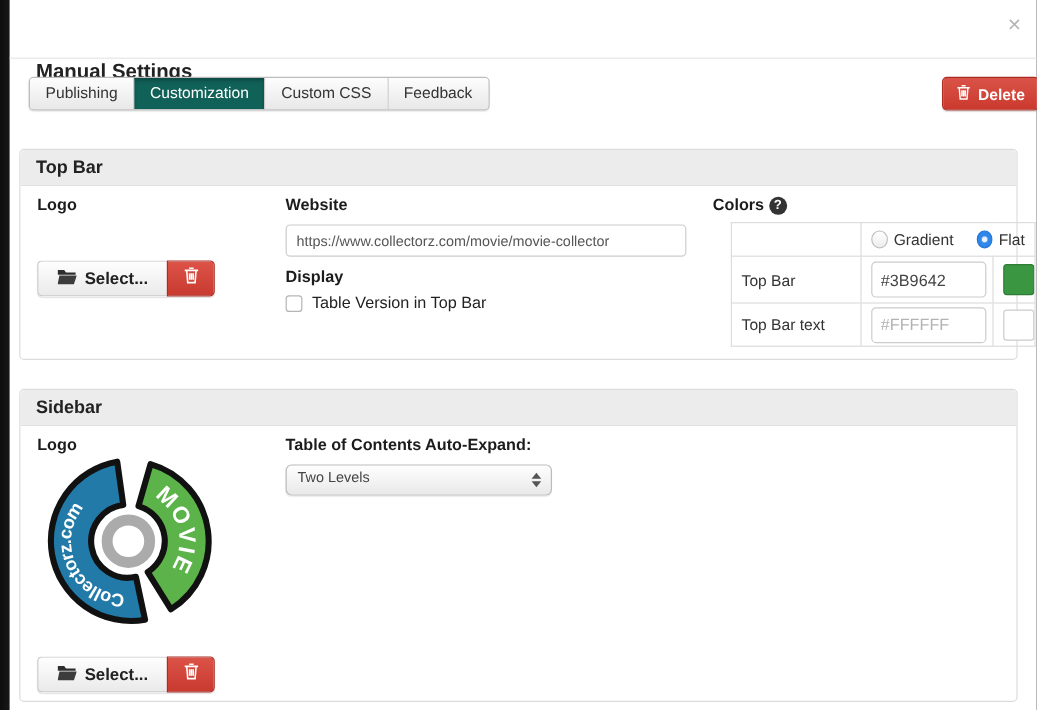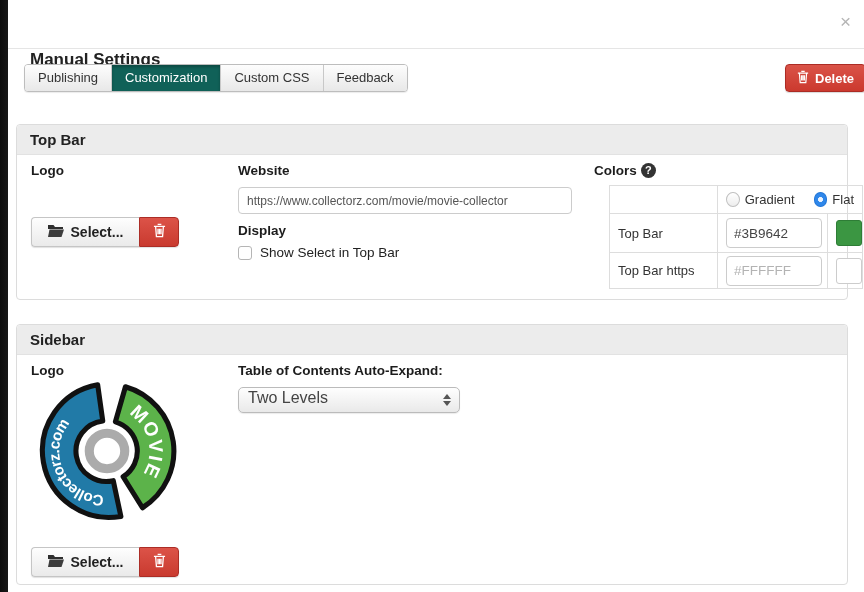--- a/index.html
+++ b/index.html
@@ -93,21 +93,21 @@
     padding:14px 7px; }
   .hex-input::placeholder { color:#b3b3b3; }
   .swatch { width:26px; height:26px; border-radius:3px; margin:0 auto; cursor:pointer; }
   .swatch.green { border:1px solid #2e7d36; }
   .swatch.white { border:1px solid #ccc; }
 
   
   .toc-select { position:absolute; left:221px; top:62px; width:222px; height:26px;
     border:1px solid #bbb; border-radius:5px;
     background:linear-gradient(#fefefe,#e9e9e9); display:flex; align-items:center;
-    padding:0 24px 4px 9px; font-size:16px; color:#444; cursor:pointer;
+    padding:0 24px 4px 9px; font-size:12px; color:#444; cursor:pointer;
     box-shadow:0 1px 1px rgba(0,0,0,.08); }
   .caret-stack { position:absolute; right:8px; top:50%; transform:translateY(-50%);
     display:flex; flex-direction:column; gap:2px; }
   .caret-up { width:0; height:0; border-left:4px solid transparent;
     border-right:4px solid transparent; border-bottom:5px solid #555; }
   .caret-down { width:0; height:0; border-left:4px solid transparent;
     border-right:4px solid transparent; border-top:5px solid #555; }
 
   .logo-svg { position:absolute; left:14px; top:50px; }
 </style>
@@ -161,21 +161,21 @@
         </span>
       </div>
     </div>
 
     <div class="lbl" style="left:221px; top:38px;">Website</div>
     <input class="text-input" id="website-input" type="text" value="https://www.collectorz.com/movie/movie-collector" style="">
 
     <div class="lbl" style="left:221px; top:98px;">Display</div>
     <div class="check-row">
       <span class="checkbox"></span>
-      <span>Show Select in Top Bar</span>
+      <span>Table Version in Top Bar</span>
     </div>
 
     <div class="lbl" style="left:577px; top:38px;">
       <span>Colors</span><span class="help-icon">?</span>
     </div>
 
     <table class="colors-table">
       <colgroup>
           <col style="width:108px">
           <col style="width:110px">
@@ -196,21 +196,21 @@
       <tr>
         <td>Top Bar</td>
         <td>
           <input class="hex-input" type="text" value="#3B9642" style="">
         </td>
         <td>
           <div class="swatch green" style="background-color: rgb(59, 150, 66);"></div>
         </td>
       </tr>
       <tr>
-        <td>Top Bar https</td>
+        <td>Top Bar text</td>
         <td>
           <input class="hex-input" type="text" placeholder="#FFFFFF" style="">
         </td>
         <td>
           <div class="swatch white" style="background-color: rgb(255, 255, 255);"></div>
         </td>
       </tr>
     </tbody>
       </table>
   </div>

